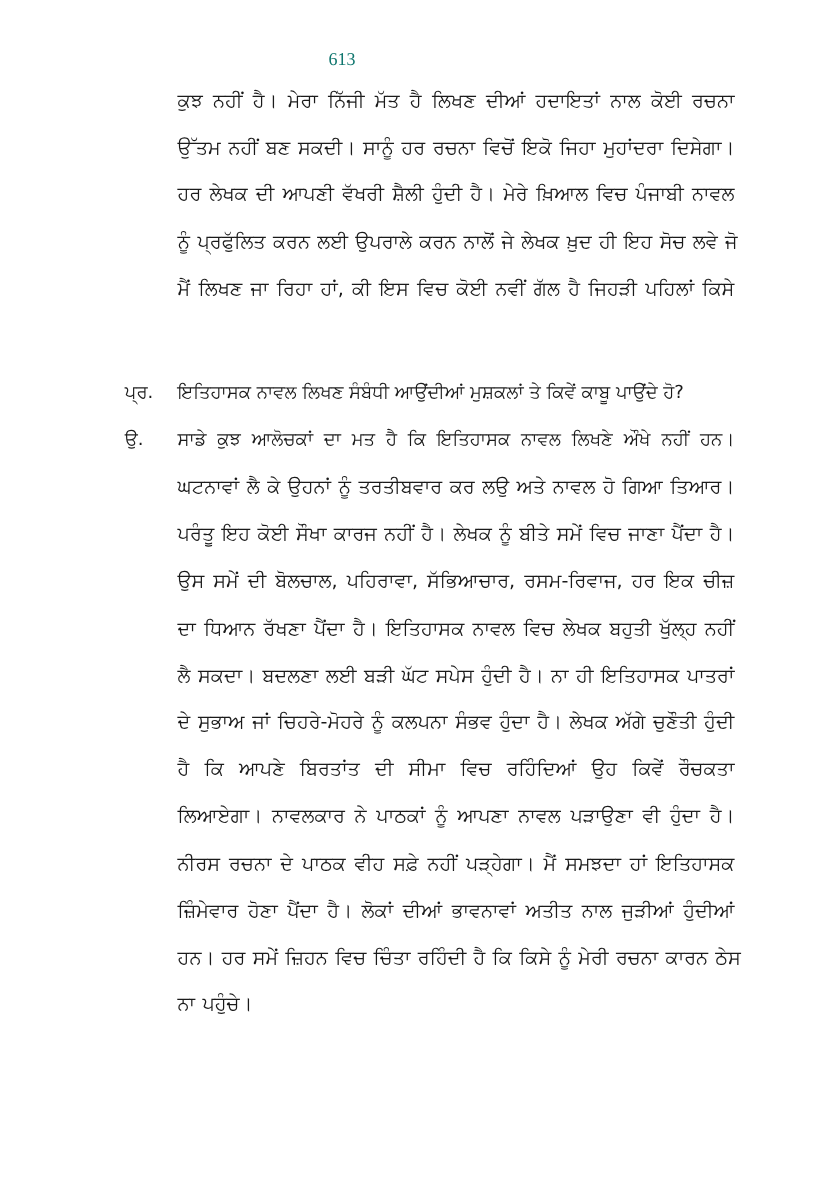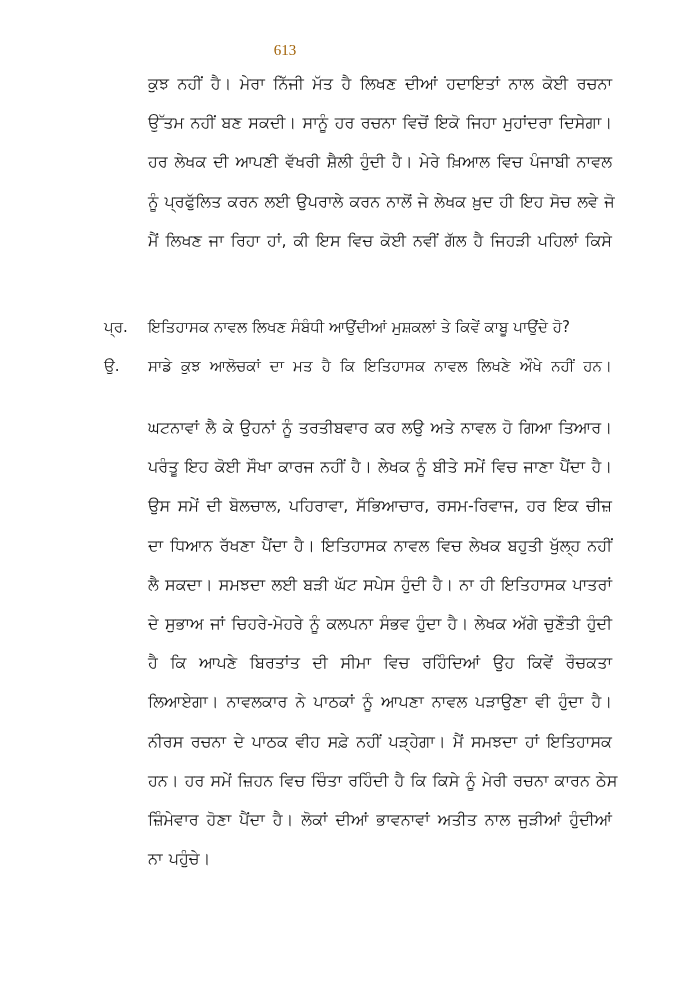--- a/index.html
+++ b/index.html
@@ -16,21 +16,21 @@
       font-family: "DejaVu Sans", "Liberation Sans", sans-serif;
     }
     .page-number {
       position: absolute;
       top: 42px;
       left: 0;
       width: 570px;
       text-align: center;
       font-family: "Liberation Serif", "DejaVu Serif", serif;
       font-size: 15px;
-      color: #a16207;
+      color: #0f766e;
     }
     .body-text {
       position: absolute;
       left: 148px;
       width: 464px;
       font-size: 16px;
       line-height: 39.2px;
       white-space: nowrap;
       word-spacing: 1px;
     }
@@ -62,21 +62,21 @@
       width: 40px;
     }
     .qa-text {
       position: absolute;
       left: 44px;
       width: 464px;
       white-space: nowrap;
     }
     .question { top: 308px; }
     .answer-first { top: 347px; }
-    .para-answer { top: 408px; }
+    .para-answer { top: 386px; }
   </style>
 </head>
 <body>
 
 <div class="page-number">613</div>
 
 <div class="body-text para-1">
   <span class="line justify">ਕੁਝ ਨਹੀਂ ਹੈ। ਮੇਰਾ ਨਿੱਜੀ ਮੱਤ ਹੈ ਲਿਖਣ ਦੀਆਂ ਹਦਾਇਤਾਂ ਨਾਲ ਕੋਈ ਰਚਨਾ</span>
   <span class="line justify">ਉੱਤਮ ਨਹੀਂ ਬਣ ਸਕਦੀ। ਸਾਨੂੰ ਹਰ ਰਚਨਾ ਵਿਚੋਂ ਇਕੋ ਜਿਹਾ ਮੁਹਾਂਦਰਾ ਦਿਸੇਗਾ।</span>
   <span class="line justify">ਹਰ ਲੇਖਕ ਦੀ ਆਪਣੀ ਵੱਖਰੀ ਸ਼ੈਲੀ ਹੁੰਦੀ ਹੈ। ਮੇਰੇ ਖ਼ਿਆਲ ਵਿਚ ਪੰਜਾਬੀ ਨਾਵਲ</span>
@@ -96,21 +96,21 @@
     <span class="qa-marker">ਉ.</span>
     <span class="qa-text justify">ਸਾਡੇ ਕੁਝ ਆਲੋਚਕਾਂ ਦਾ ਮਤ ਹੈ ਕਿ ਇਤਿਹਾਸਕ ਨਾਵਲ ਲਿਖਣੇ ਔਖੇ ਨਹੀਂ ਹਨ।</span>
   </div>
 </div>
 
 <div class="body-text para-answer">
   <span class="line justify">ਘਟਨਾਵਾਂ ਲੈ ਕੇ ਉਹਨਾਂ ਨੂੰ ਤਰਤੀਬਵਾਰ ਕਰ ਲਉ ਅਤੇ ਨਾਵਲ ਹੋ ਗਿਆ ਤਿਆਰ।</span>
   <span class="line justify">ਪਰੰਤੂ ਇਹ ਕੋਈ ਸੌਖਾ ਕਾਰਜ ਨਹੀਂ ਹੈ। ਲੇਖਕ ਨੂੰ ਬੀਤੇ ਸਮੇਂ ਵਿਚ ਜਾਣਾ ਪੈਂਦਾ ਹੈ।</span>
   <span class="line justify">ਉਸ ਸਮੇਂ ਦੀ ਬੋਲਚਾਲ, ਪਹਿਰਾਵਾ, ਸੱਭਿਆਚਾਰ, ਰਸਮ-ਰਿਵਾਜ, ਹਰ ਇਕ ਚੀਜ਼</span>
   <span class="line justify">ਦਾ ਧਿਆਨ ਰੱਖਣਾ ਪੈਂਦਾ ਹੈ। ਇਤਿਹਾਸਕ ਨਾਵਲ ਵਿਚ ਲੇਖਕ ਬਹੁਤੀ ਖੁੱਲ੍ਹ ਨਹੀਂ</span>
-  <span class="line justify">ਲੈ ਸਕਦਾ। ਸਮਝਦਾ ਲਈ ਬੜੀ ਘੱਟ ਸਪੇਸ ਹੁੰਦੀ ਹੈ। ਨਾ ਹੀ ਇਤਿਹਾਸਕ ਪਾਤਰਾਂ</span>
+  <span class="line justify">ਲੈ ਸਕਦਾ। ਬਦਲਣਾ ਲਈ ਬੜੀ ਘੱਟ ਸਪੇਸ ਹੁੰਦੀ ਹੈ। ਨਾ ਹੀ ਇਤਿਹਾਸਕ ਪਾਤਰਾਂ</span>
   <span class="line justify">ਦੇ ਸੁਭਾਅ ਜਾਂ ਚਿਹਰੇ-ਮੋਹਰੇ ਨੂੰ ਕਲਪਨਾ ਸੰਭਵ ਹੁੰਦਾ ਹੈ। ਲੇਖਕ ਅੱਗੇ ਚੁਣੌਤੀ ਹੁੰਦੀ</span>
   <span class="line justify">ਹੈ ਕਿ ਆਪਣੇ ਬਿਰਤਾਂਤ ਦੀ ਸੀਮਾ ਵਿਚ ਰਹਿੰਦਿਆਂ ਉਹ ਕਿਵੇਂ ਰੌਚਕਤਾ</span>
   <span class="line justify">ਲਿਆਏਗਾ। ਨਾਵਲਕਾਰ ਨੇ ਪਾਠਕਾਂ ਨੂੰ ਆਪਣਾ ਨਾਵਲ ਪੜਾਉਣਾ ਵੀ ਹੁੰਦਾ ਹੈ।</span>
   <span class="line justify">ਨੀਰਸ ਰਚਨਾ ਦੇ ਪਾਠਕ ਵੀਹ ਸਫ਼ੇ ਨਹੀਂ ਪੜ੍ਹੇਗਾ। ਮੈਂ ਸਮਝਦਾ ਹਾਂ ਇਤਿਹਾਸਕ</span>
+  <span class="line justify">ਜ਼ਿੰਮੇਵਾਰ ਹੋਣਾ ਪੈਂਦਾ ਹੈ। ਲੋਕਾਂ ਦੀਆਂ ਭਾਵਨਾਵਾਂ ਅਤੀਤ ਨਾਲ ਜੁੜੀਆਂ ਹੁੰਦੀਆਂ</span>
   <span class="line justify">ਹਨ। ਹਰ ਸਮੇਂ ਜ਼ਿਹਨ ਵਿਚ ਚਿੰਤਾ ਰਹਿੰਦੀ ਹੈ ਕਿ ਕਿਸੇ ਨੂੰ ਮੇਰੀ ਰਚਨਾ ਕਾਰਨ ਠੇਸ</span>
-  <span class="line justify">ਜ਼ਿੰਮੇਵਾਰ ਹੋਣਾ ਪੈਂਦਾ ਹੈ। ਲੋਕਾਂ ਦੀਆਂ ਭਾਵਨਾਵਾਂ ਅਤੀਤ ਨਾਲ ਜੁੜੀਆਂ ਹੁੰਦੀਆਂ</span>
   <span class="line">ਨਾ ਪਹੁੰਚੇ।</span>
 </div>
 
 </body></html>

